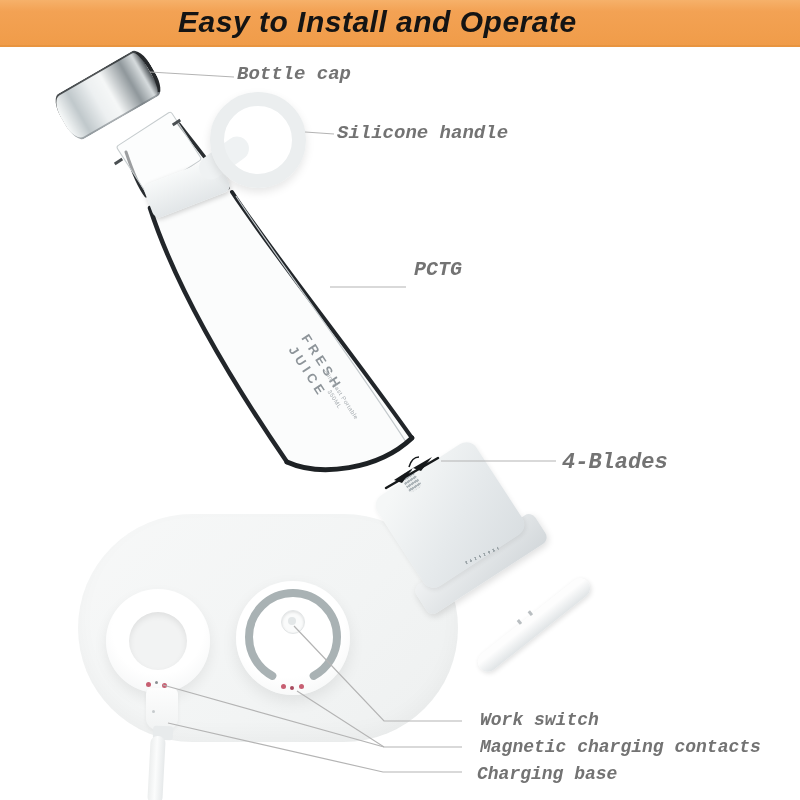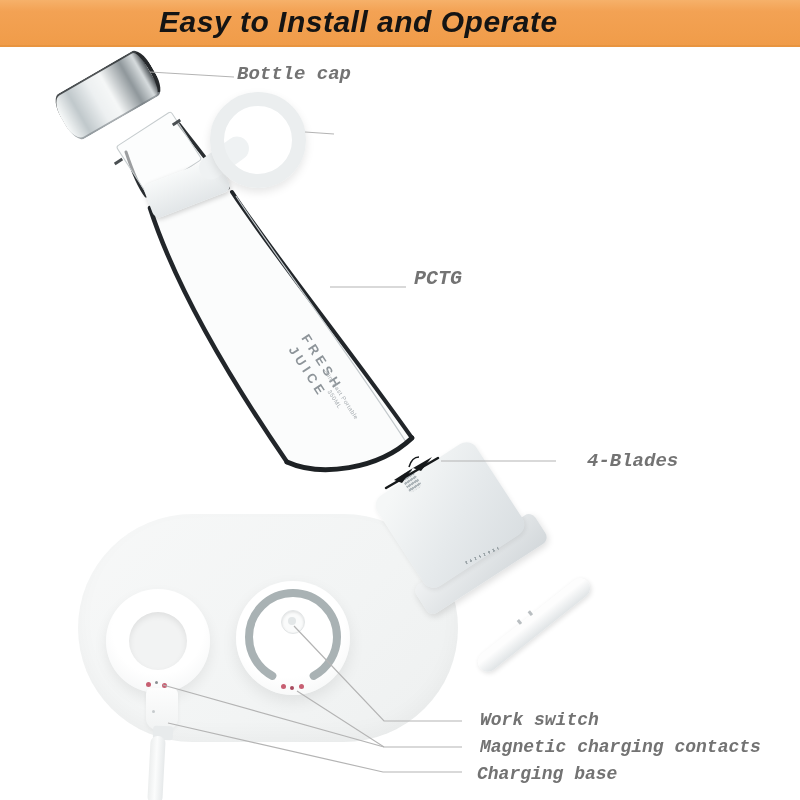--- a/index.html
+++ b/index.html
@@ -5,21 +5,21 @@
   html,body{margin:0;padding:0;background:#fff;}
   #canvas{position:relative;width:800px;height:800px;background:#fff;overflow:hidden;
           font-family:"Liberation Sans",sans-serif;}
   .abs{position:absolute;}
   svg.layer{position:absolute;left:0;top:0;pointer-events:none;}
 
   
   [data-name="header-banner"]{left:0;top:0;width:800px;height:45px;
      background:linear-gradient(180deg,#f6b16a 0%,#f3a254 25%,#f09c49 100%);
      border-bottom:2px solid #e8943f;}
-  [data-name="header-title"]{position:absolute;left:159px;top:5px;
+  [data-name="header-title"]{position:absolute;left:178px;top:5px;
      font-size:30px;font-weight:700;font-style:italic;color:#141414;letter-spacing:.5px;}
 
   
   [data-name="base-plate"]{left:78px;top:514px;width:380px;height:228px;border-radius:114px;
      background:linear-gradient(135deg,#f7f8f8 0%,#f2f4f4 60%,#eef0f0 100%);
      box-shadow:inset 0 -8px 20px rgba(0,0,0,.03);}
 
   
   [data-name="ring-base-outer"]{left:106px;top:589px;width:104px;height:104px;border-radius:50%;
      background:radial-gradient(circle at 50% 38%,#ffffff 55%,#eff1f2 100%);
@@ -98,22 +98,22 @@
      box-shadow:0 2px 5px rgba(0,0,0,.12);}
   .pill-pin{position:absolute;width:3px;height:5px;background:#b9bec1;top:-4px;}
   [data-name="pill-pin-1"]{left:58px;}
   [data-name="pill-pin-2"]{left:72px;}
 
   
   .callout{font-family:"Liberation Mono",monospace;font-style:italic;font-weight:700;
      color:#737373;white-space:nowrap;}
   [data-name="label-bottle-cap"]{left:237px;top:63px;font-size:19px;}
   [data-name="label-silicone-handle"]{left:337px;top:122px;font-size:19px;}
-  [data-name="label-pctg"]{left:414px;top:267px;font-size:20px;}
-  [data-name="label-blades"]{left:587px;top:450px;font-size:19px;}
+  [data-name="label-pctg"]{left:414px;top:258px;font-size:20px;}
+  [data-name="label-blades"]{left:562px;top:450px;font-size:22px;}
   [data-name="label-work-switch"]{left:480px;top:710px;font-size:18px;}
   [data-name="label-magnetic-contacts"]{left:480px;top:737px;font-size:18px;text-align:right;}
   [data-name="label-charging-base"]{left:477px;top:764px;font-size:18px;text-align:center;}
 </style>
 </head>
 <body>
 
 <div id="canvas" data-name="product-infographic">
 
   <div class="abs" data-name="header-banner">
@@ -191,19 +191,20 @@
     <path d="M305,132 L334,134" data-name="leader-silicone-handle"></path>
     <path d="M330,287 L406,287" data-name="leader-pctg"></path>
     <path d="M441,461 L556,461" data-name="leader-blades"></path>
     <path d="M294,626 L384,721 L462,721" data-name="leader-work-switch"></path>
     <path d="M297,691 L384,747 L462,747" data-name="leader-magnetic-right"></path>
     <path d="M163,685 L384,747" data-name="leader-magnetic-left"></path>
     <path d="M168,723 L383,772 L462,772" data-name="leader-charging-base"></path>
   </svg>
 
   <div class="abs callout" data-name="label-bottle-cap">Bottle cap</div>
+  <div class="abs callout" data-name="label-silicone-handle">Silicone handle</div>
   <div class="abs callout" data-name="label-pctg">PCTG</div>
   <div class="abs callout" data-name="label-blades">4-Blades</div>
   <div class="abs callout" data-name="label-work-switch">Work switch</div>
   <div class="abs callout" data-name="label-magnetic-contacts">Magnetic charging contacts</div>
   <div class="abs callout" data-name="label-charging-base">Charging base</div>
 
 </div>
 
 </body></html>

